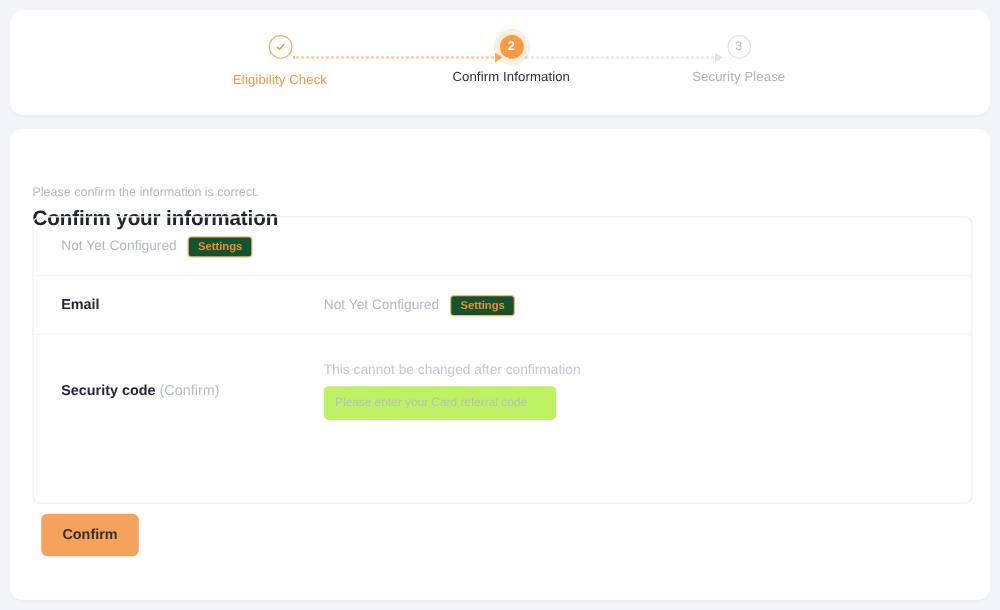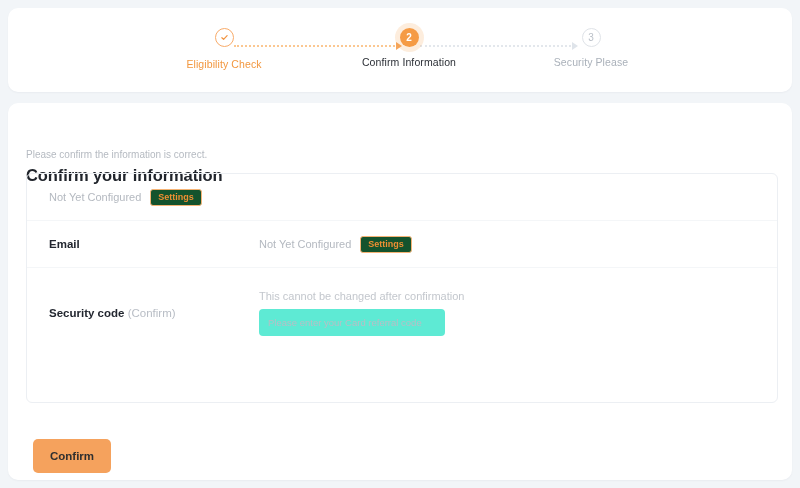--- a/index.html
+++ b/index.html
@@ -184,34 +184,34 @@
     display: flex;
     flex-direction: column;
     gap: 7px;
   }
   .referral-note {
     font-size: 11px;
     color: #c3c7cd;
   }
   .referral-input {
     width: 186px; height: 27px;
-    background: #5eead4;
+    background: #bef264;
     border: none;
     border-radius: 4px;
     padding: 0 9px;
     font-size: 9.5px;
     color: #62676e;
     font-family: "Liberation Sans", sans-serif;
     outline: none;
   }
   .referral-input::placeholder { color: #b9bec5; }
 
   .confirm-btn {
     position: absolute;
-    left: 25px; top: 336px;
+    left: 25px; top: 308px;
     width: 78px; height: 34px;
     background: #f5a25d;
     border: none;
     border-radius: 5px;
     color: #2f2f2f;
     font-size: 11.5px;
     font-weight: 700;
     font-family: "Liberation Sans", sans-serif;
     cursor: pointer;
   }

